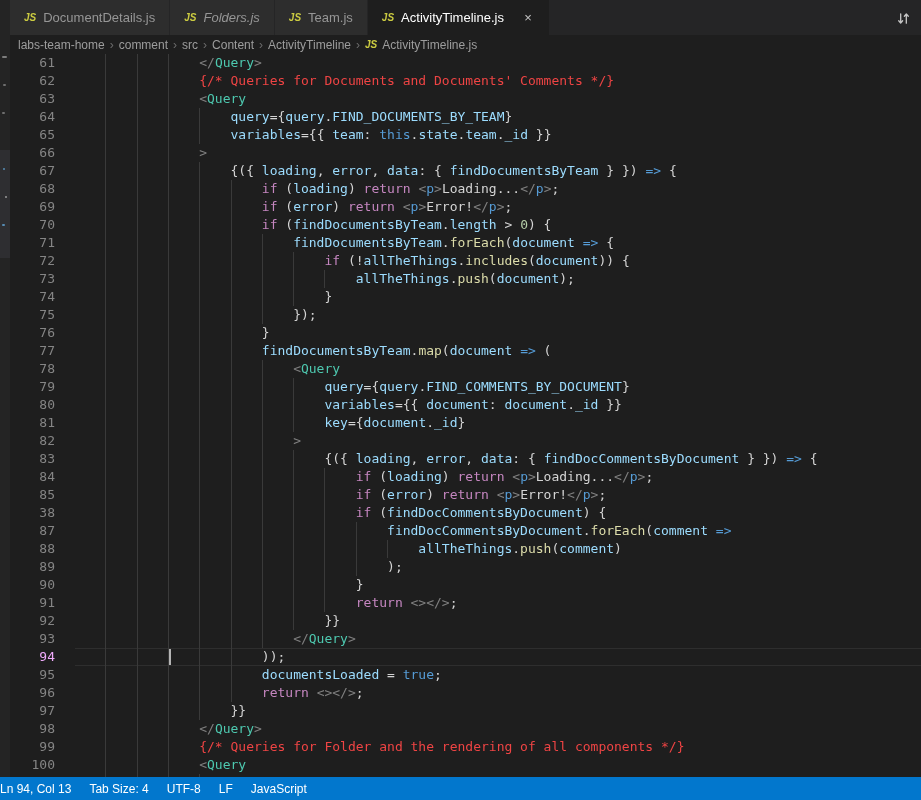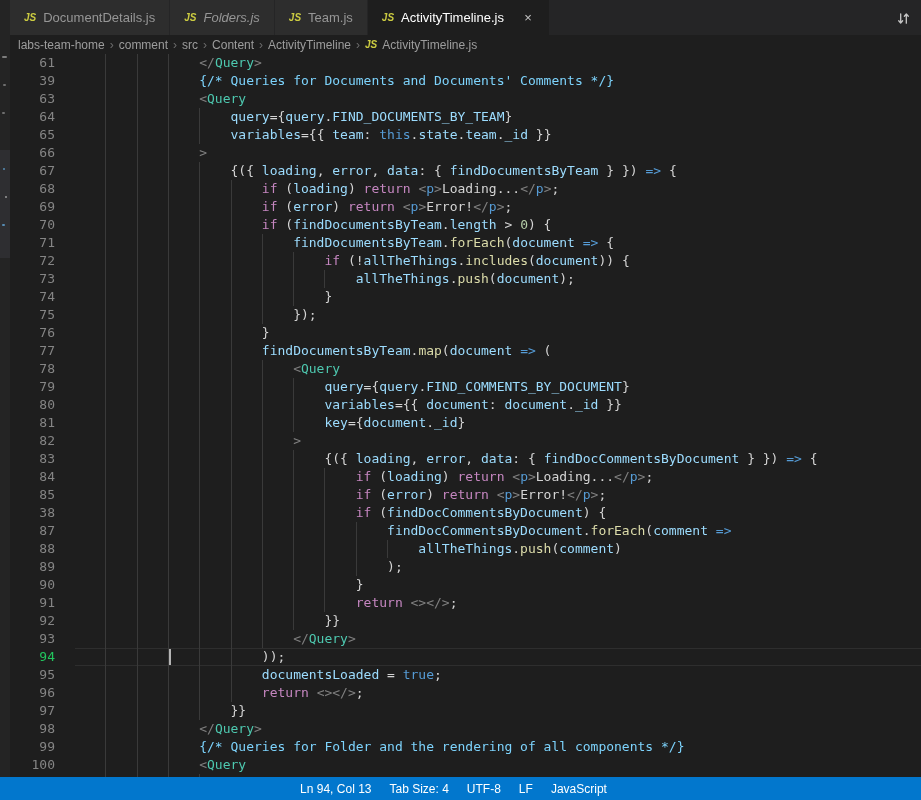--- a/index.html
+++ b/index.html
@@ -28,39 +28,39 @@
   .crumb-sep{color:#6b6b6b;padding:0 5px;font-size:12px;}
   .crumb-file{display:flex;align-items:center;gap:5px;cursor:pointer;}
 
   
   .editor{position:absolute;left:10px;top:54px;right:0;height:723px;overflow:hidden;
           font-family:"DejaVu Sans Mono",monospace;font-size:13px;line-height:18px;}
   .line{display:flex;height:18px;white-space:pre;}
   .gutter{flex:none;width:65px;box-sizing:border-box;text-align:right;padding-right:20px;color:#858585;cursor:pointer;}
   .content{flex:1;position:relative;cursor:text;}
   .line.active .content{box-shadow:inset 0 1px 0 #2e2e2e, inset 0 -1px 0 #2e2e2e;}
-  .line.active .gutter{color:#22c55e;}
+  .line.active .gutter{color:#f0abfc;}
   .ind{display:inline-block;height:18px;vertical-align:top;
        background:repeating-linear-gradient(to right,transparent 0,transparent calc(4ch - 1px),#3a3a3a calc(4ch - 1px),#3a3a3a 4ch);}
   .caret{position:absolute;top:1px;width:2px;height:16px;background:#b4b4b4;}
 
   
   .t-def{color:#d4d4d4;}
   .t-attr{color:#9cdcfe;}
   .t-kw{color:#c586c0;}
   .t-blue{color:#569cd6;}
   .t-func{color:#dcdcaa;}
   .t-comp{color:#4ec9b0;}
   .t-tag{color:#808080;}
-  .t-comment{color:#7dd3fc;}
+  .t-comment{color:#ef4444;}
   .t-num{color:#b5cea8;}
 
   
   .statusbar{position:absolute;left:0;bottom:0;width:100%;height:23px;background:#0277cd;box-sizing:border-box;
-             display:flex;align-items:center;justify-content:center;gap:18px;padding-right:14px;
+             display:flex;align-items:center;justify-content:flex-start;gap:18px;padding-right:14px;
              color:#ffffff;font-size:12px;}
   .status-item{cursor:pointer;white-space:nowrap;}
 </style>
 </head>
 <body>
 
 <div class="window">
 
   <div class="strip">
     <div class="spk" style="left:2px;top:56px;width:5px;height:2px;background:#7d7d7d;"></div>
@@ -111,21 +111,21 @@
       <span class="crumb">ActivityTimeline</span>
       <span class="crumb-sep">›</span>
       <span class="crumb-file">
         <span class="js-badge">JS</span>
         <span>ActivityTimeline.js</span>
       </span>
     </div>
 
   <div class="editor">
       <div class="line"><div class="gutter">61</div><div class="content"><span class="ind" style="width: calc(16ch - 1px);"></span><span class="t-tag">&lt;/</span><span class="t-comp">Query</span><span class="t-tag">&gt;</span></div></div>
-      <div class="line"><div class="gutter">39</div><div class="content"><span class="ind" style="width: calc(16ch - 1px);"></span><span class="t-comment">{/* Queries for Documents and Documents' Comments */}</span></div></div>
+      <div class="line"><div class="gutter">62</div><div class="content"><span class="ind" style="width: calc(16ch - 1px);"></span><span class="t-comment">{/* Queries for Documents and Documents' Comments */}</span></div></div>
       <div class="line"><div class="gutter">63</div><div class="content"><span class="ind" style="width: calc(16ch - 1px);"></span><span class="t-tag">&lt;</span><span class="t-comp">Query</span></div></div>
       <div class="line"><div class="gutter">64</div><div class="content"><span class="ind" style="width: calc(20ch - 1px);"></span><span class="t-attr">query</span><span class="t-def">={</span><span class="t-attr">query</span><span class="t-def">.</span><span class="t-attr">FIND_DOCUMENTS_BY_TEAM</span><span class="t-def">}</span></div></div>
       <div class="line"><div class="gutter">65</div><div class="content"><span class="ind" style="width: calc(20ch - 1px);"></span><span class="t-attr">variables</span><span class="t-def">={{ </span><span class="t-attr">team</span><span class="t-def">: </span><span class="t-blue">this</span><span class="t-def">.</span><span class="t-attr">state</span><span class="t-def">.</span><span class="t-attr">team</span><span class="t-def">.</span><span class="t-attr">_id</span><span class="t-def"> }}</span></div></div>
       <div class="line"><div class="gutter">66</div><div class="content"><span class="ind" style="width: calc(16ch - 1px);"></span><span class="t-tag">&gt;</span></div></div>
       <div class="line"><div class="gutter">67</div><div class="content"><span class="ind" style="width: calc(20ch - 1px);"></span><span class="t-def">{({ </span><span class="t-attr">loading</span><span class="t-def">, </span><span class="t-attr">error</span><span class="t-def">, </span><span class="t-attr">data</span><span class="t-def">: { </span><span class="t-attr">findDocumentsByTeam</span><span class="t-def"> } }) </span><span class="t-blue">=&gt;</span><span class="t-def"> {</span></div></div>
       <div class="line"><div class="gutter">68</div><div class="content"><span class="ind" style="width: calc(24ch - 1px);"></span><span class="t-kw">if</span><span class="t-def"> (</span><span class="t-attr">loading</span><span class="t-def">) </span><span class="t-kw">return</span><span class="t-def"> </span><span class="t-tag">&lt;</span><span class="t-blue">p</span><span class="t-tag">&gt;</span><span class="t-def">Loading...</span><span class="t-tag">&lt;/</span><span class="t-blue">p</span><span class="t-tag">&gt;</span><span class="t-def">;</span></div></div>
       <div class="line"><div class="gutter">69</div><div class="content"><span class="ind" style="width: calc(24ch - 1px);"></span><span class="t-kw">if</span><span class="t-def"> (</span><span class="t-attr">error</span><span class="t-def">) </span><span class="t-kw">return</span><span class="t-def"> </span><span class="t-tag">&lt;</span><span class="t-blue">p</span><span class="t-tag">&gt;</span><span class="t-def">Error!</span><span class="t-tag">&lt;/</span><span class="t-blue">p</span><span class="t-tag">&gt;</span><span class="t-def">;</span></div></div>
       <div class="line"><div class="gutter">70</div><div class="content"><span class="ind" style="width: calc(24ch - 1px);"></span><span class="t-kw">if</span><span class="t-def"> (</span><span class="t-attr">findDocumentsByTeam</span><span class="t-def">.</span><span class="t-attr">length</span><span class="t-def"> &gt; </span><span class="t-num">0</span><span class="t-def">) {</span></div></div>
       <div class="line"><div class="gutter">71</div><div class="content"><span class="ind" style="width: calc(28ch - 1px);"></span><span class="t-attr">findDocumentsByTeam</span><span class="t-def">.</span><span class="t-func">forEach</span><span class="t-def">(</span><span class="t-attr">document</span><span class="t-def"> </span><span class="t-blue">=&gt;</span><span class="t-def"> {</span></div></div>
       <div class="line"><div class="gutter">72</div><div class="content"><span class="ind" style="width: calc(32ch - 1px);"></span><span class="t-kw">if</span><span class="t-def"> (!</span><span class="t-attr">allTheThings</span><span class="t-def">.</span><span class="t-func">includes</span><span class="t-def">(</span><span class="t-attr">document</span><span class="t-def">)) {</span></div></div>

